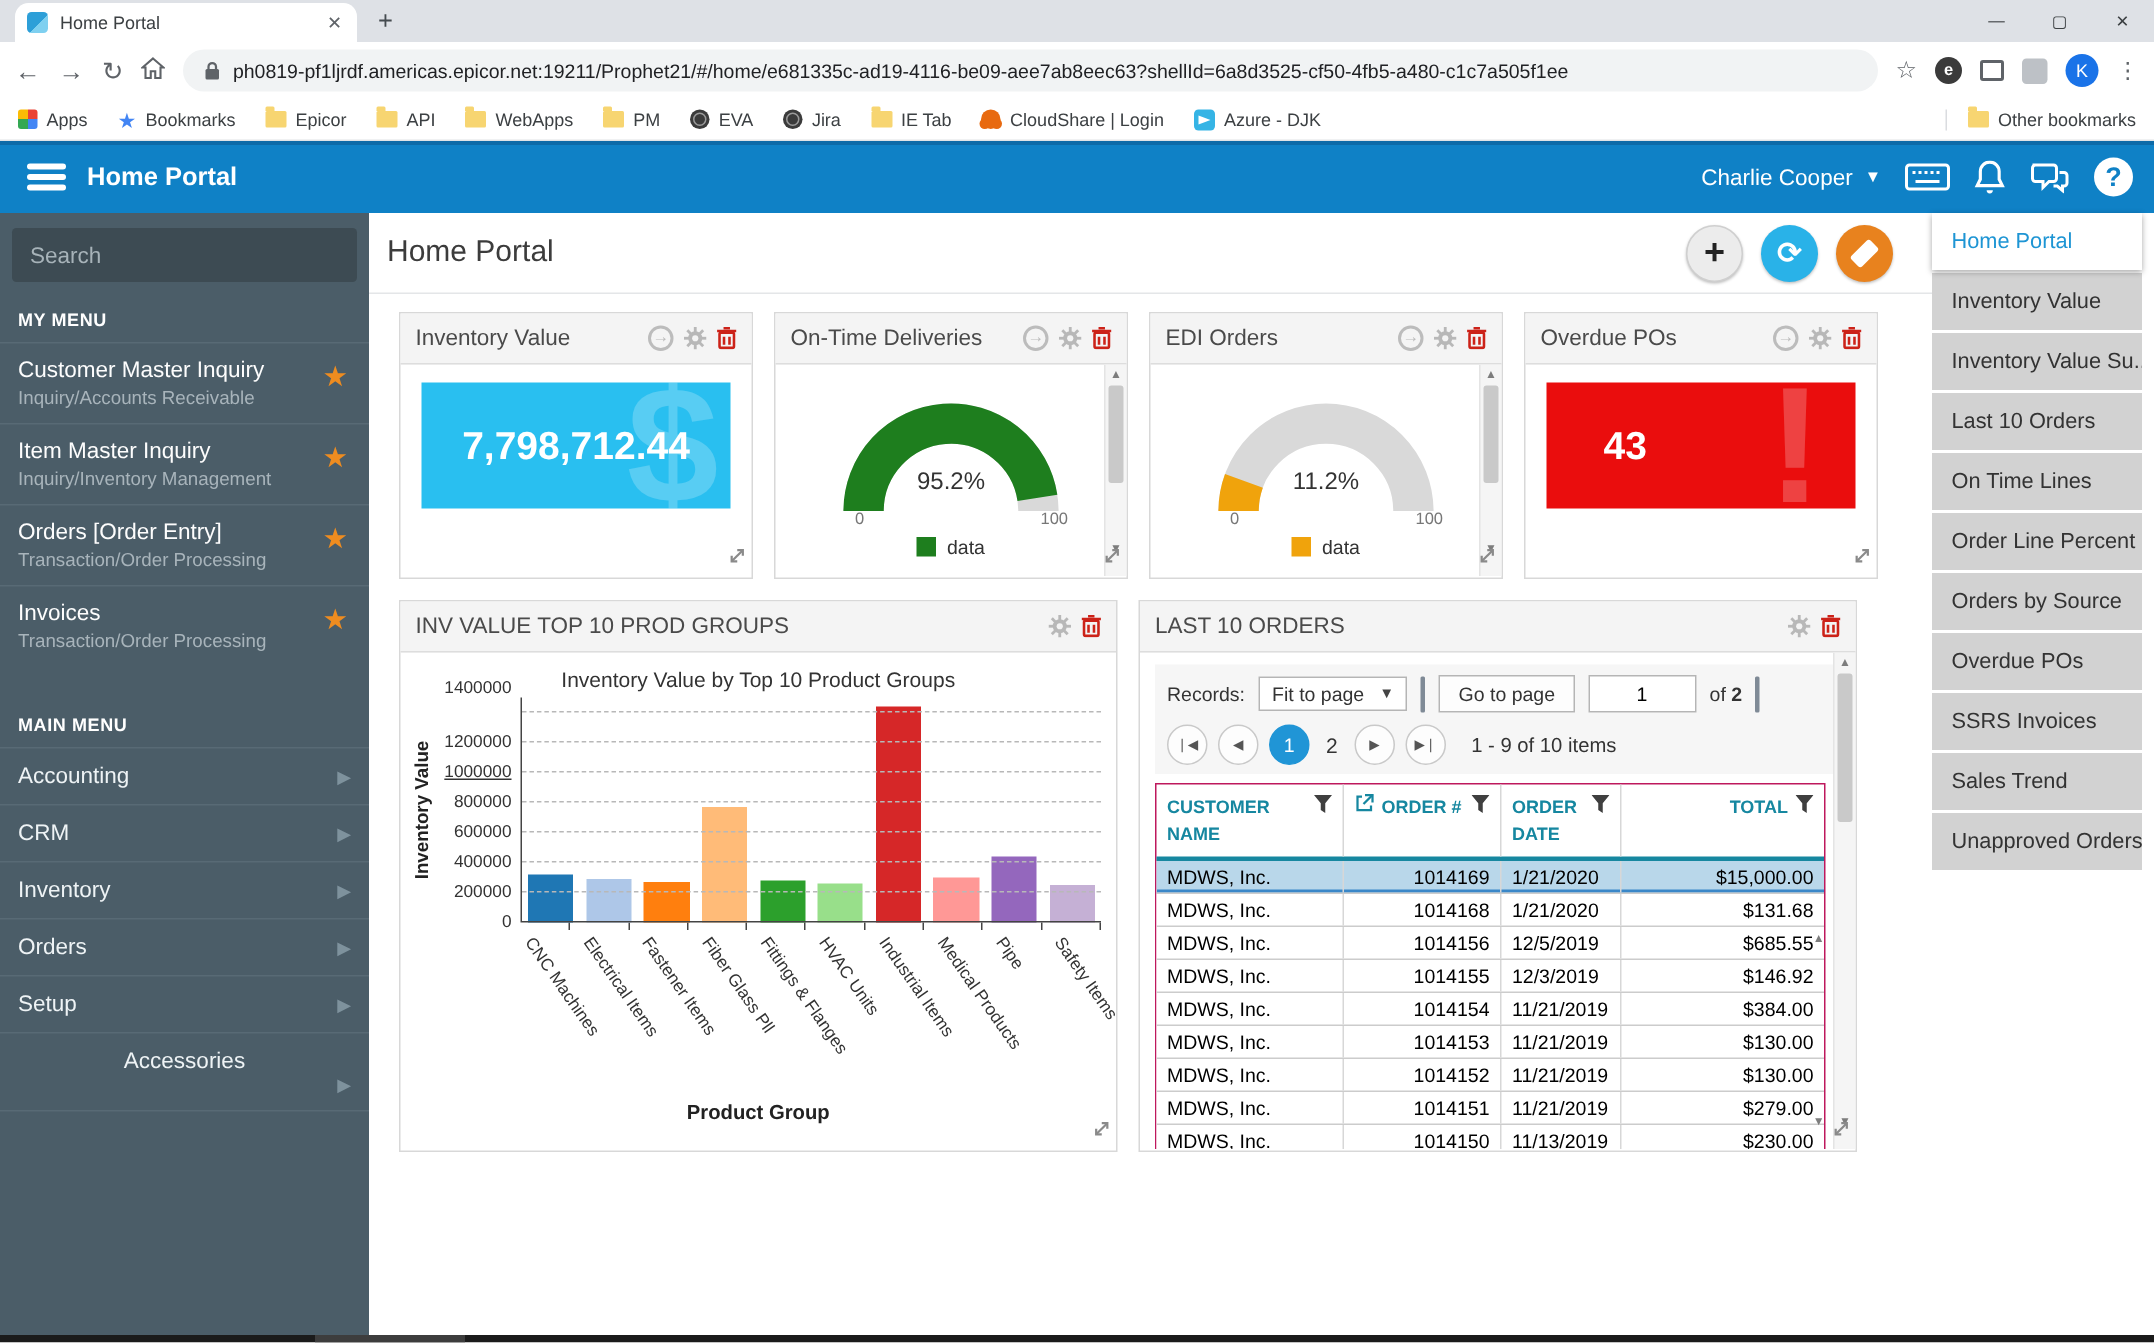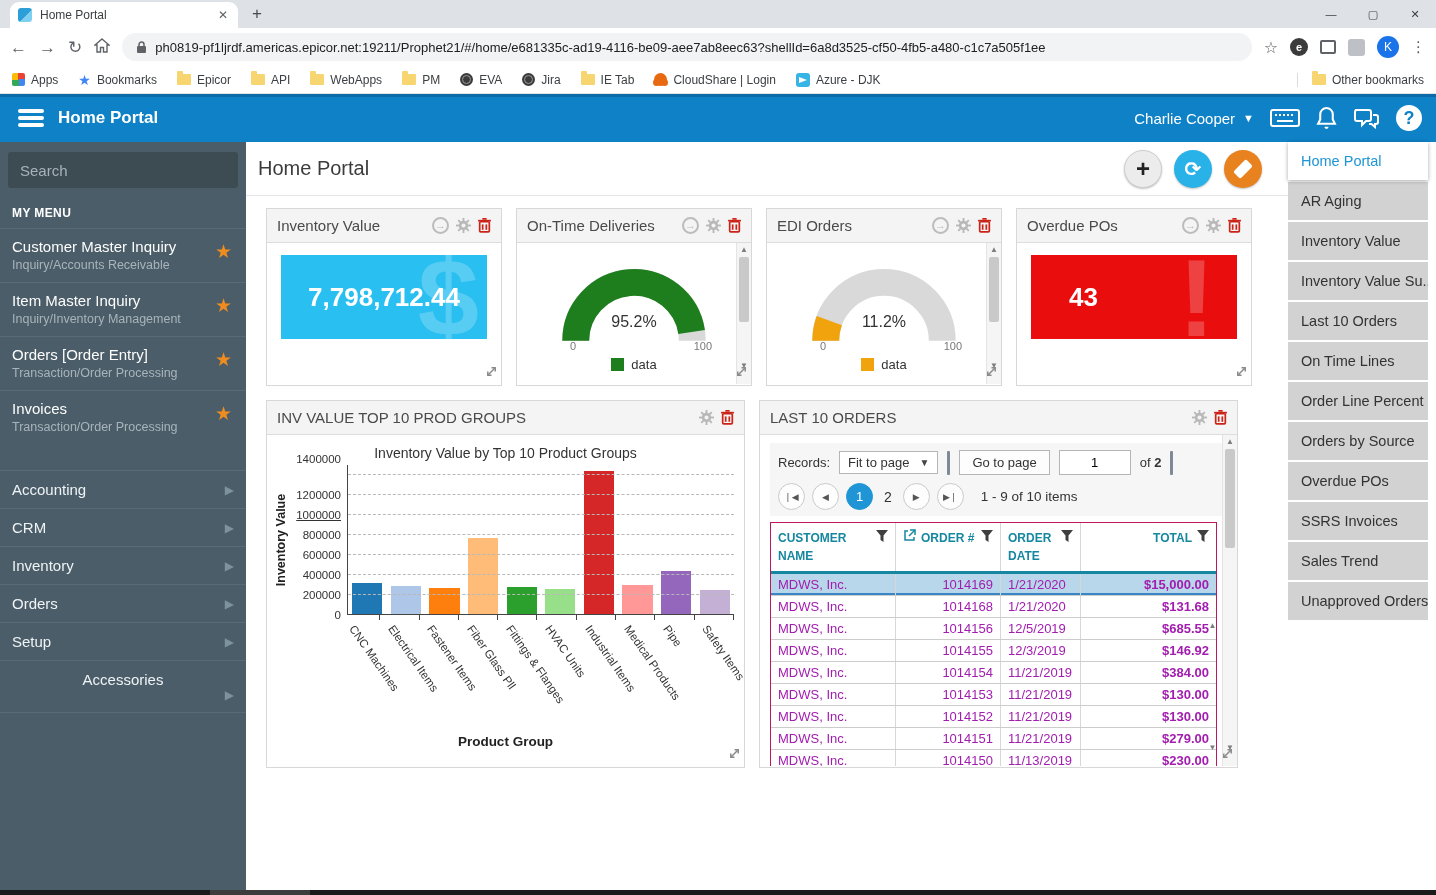--- a/index.html
+++ b/index.html
@@ -144,22 +144,22 @@
   .grid{margin:6px 10px 0;border:1px solid #be185d;width:447px;}
   .ghead{display:grid;grid-template-columns:125px 105px 80px 135px;border-bottom:3px solid #1687a0;}
   .gh{padding:6px 7px;font-size:12px;font-weight:bold;color:#1687a0;border-right:1px solid #d7d7d7;display:flex;gap:5px;min-height:46px;}
   .gh:last-child{border-right:none;}
   .gh .lbl{flex:1;line-height:1.5;}
   .gh.right .lbl{text-align:right;}
   .funnel{margin-top:1px;flex:0 0 auto;}
   .trow{display:grid;grid-template-columns:125px 105px 80px 135px;border-bottom:1px solid #ccc;background:#fff;}
   .trow:last-child{border-bottom:none;}
   .trow.selected{background:#b9d7ea;box-shadow:inset 0 -2px 0 #3a87c8;}
-  .td{padding:3px 7px;font-size:13px;color:#a21caf;border-right:1px solid #d7d7d7;white-space:nowrap;overflow:hidden;}
-  .td:last-child{border-right:none;font-weight:bold;}
+  .td{padding:3px 7px;font-size:13px;color:#000000;border-right:1px solid #d7d7d7;white-space:nowrap;overflow:hidden;}
+  .td:last-child{border-right:none;}
   .td.r{text-align:right;}
   .gridscroll{position:absolute;right:18px;top:186px;bottom:14px;width:13px;font-size:8px;color:#7d7d7d;text-align:center;}
   .gridscroll .up{position:absolute;top:0;left:0;right:0;}
   .gridscroll .down{position:absolute;bottom:0;left:0;right:0;}
 
   
   .rp-item{height:38px;background:#d2d2d2;margin-bottom:2px;display:flex;align-items:center;padding:0 13px;font-size:14.5px;color:#333;white-space:nowrap;overflow:hidden;}
   .rp-item.active{background:#fff;color:#1e95d4;box-shadow:0 1px 4px rgba(0,0,0,.35);position:relative;z-index:2;}
 </style>
 </head>
@@ -332,20 +332,21 @@
             <div class="mi-sub">Transaction/Order Processing</div>
             <span class="star">★</span>
           </div>
           <div class="mi">
             <div class="mi-title">Invoices</div>
             <div class="mi-sub">Transaction/Order Processing</div>
             <span class="star">★</span>
           </div>
         </div>
       <div class="mainmenu-gap"></div>
+      <div class="sec-label">MAIN MENU</div>
       <div id="main-menu">
           <div class="mm">
             <span>Accounting</span>
             <span class="chev">▶</span>
           </div>
           <div class="mm">
             <span>CRM</span>
             <span class="chev">▶</span>
           </div>
           <div class="mm">
@@ -918,23 +919,20 @@
           </div>
         </div>
       </div>
     </div>
 
     <div class="rpanel" id="rpanel">
         <div class="rp-item active">
           <span>Home Portal</span>
         </div>
         <div class="rp-item">
-          <span>AR Aging</span>
-        </div>
-        <div class="rp-item">
           <span>Inventory Value</span>
         </div>
         <div class="rp-item">
           <span>Inventory Value Su...</span>
         </div>
         <div class="rp-item">
           <span>Last 10 Orders</span>
         </div>
         <div class="rp-item">
           <span>On Time Lines</span>

